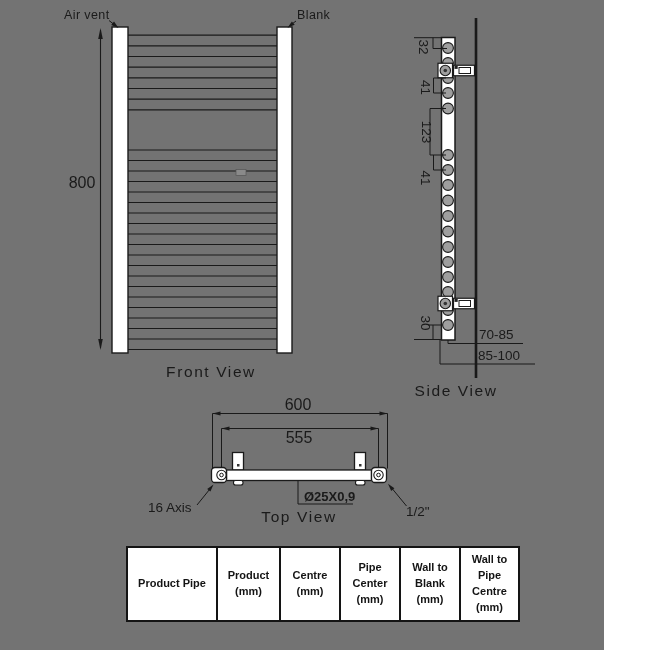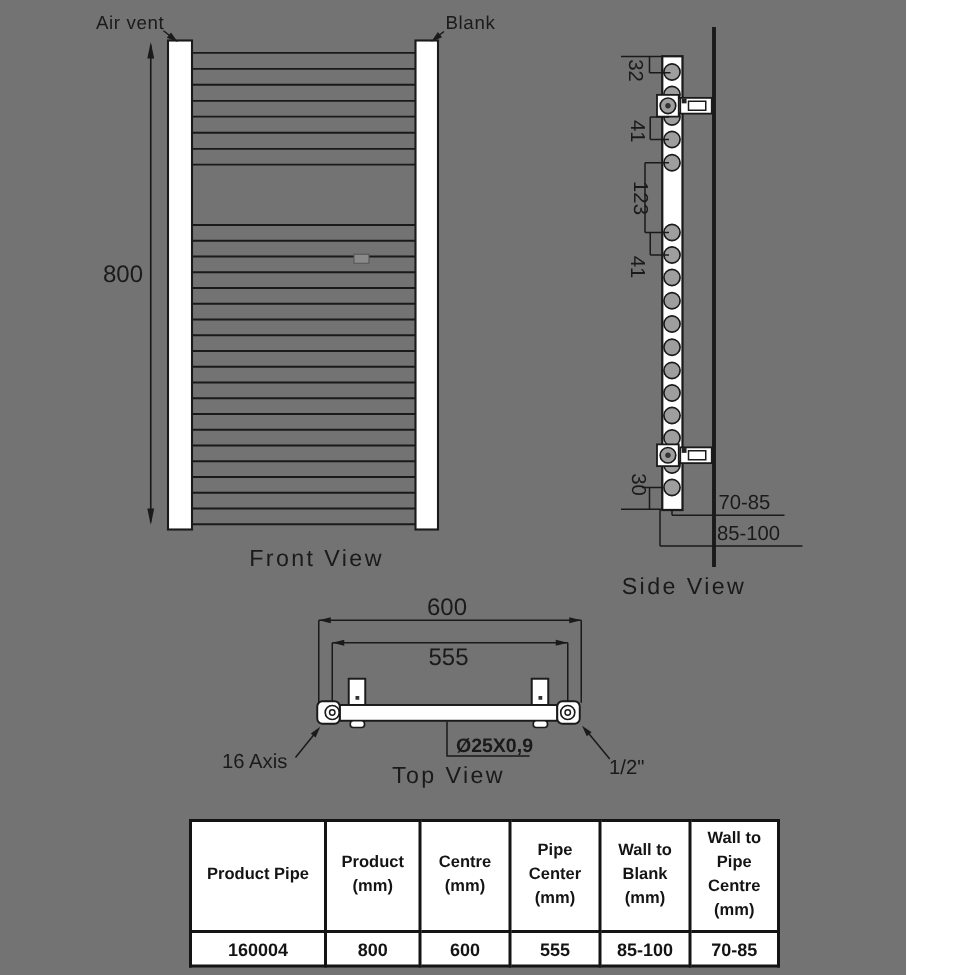--- a/index.html
+++ b/index.html
@@ -229,24 +229,16 @@
             <div>Blank</div>
             <div>(mm)</div>
           </th>
     <th>
             <div>Wall to</div>
             <div>Pipe</div>
             <div>Centre</div>
             <div>(mm)</div>
           </th>
   </tr>
-  <tr>
-    <td>160004</td>
-    <td>800</td>
-    <td>600</td>
-    <td>555</td>
-    <td>85-100</td>
-    <td>70-85</td>
-  </tr>
 </tbody>
     </table>
 
 </div>
 
 </body></html>

